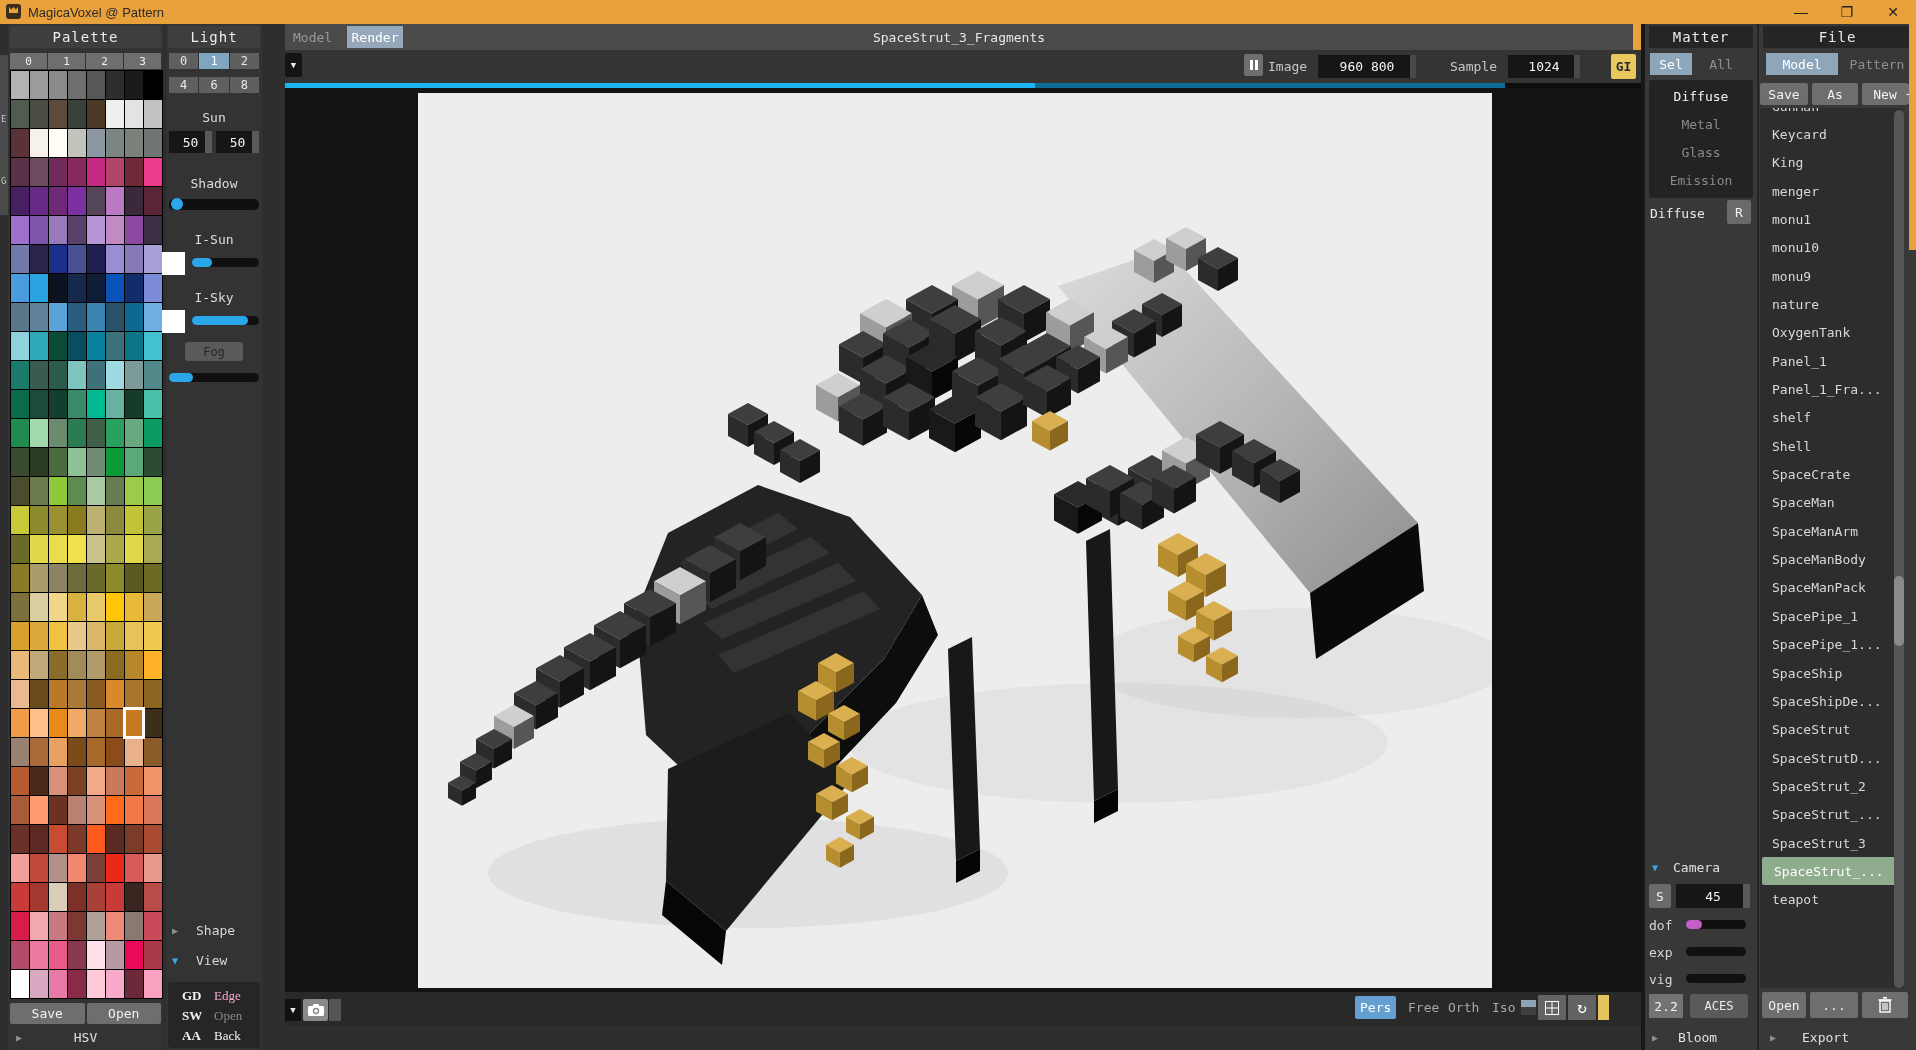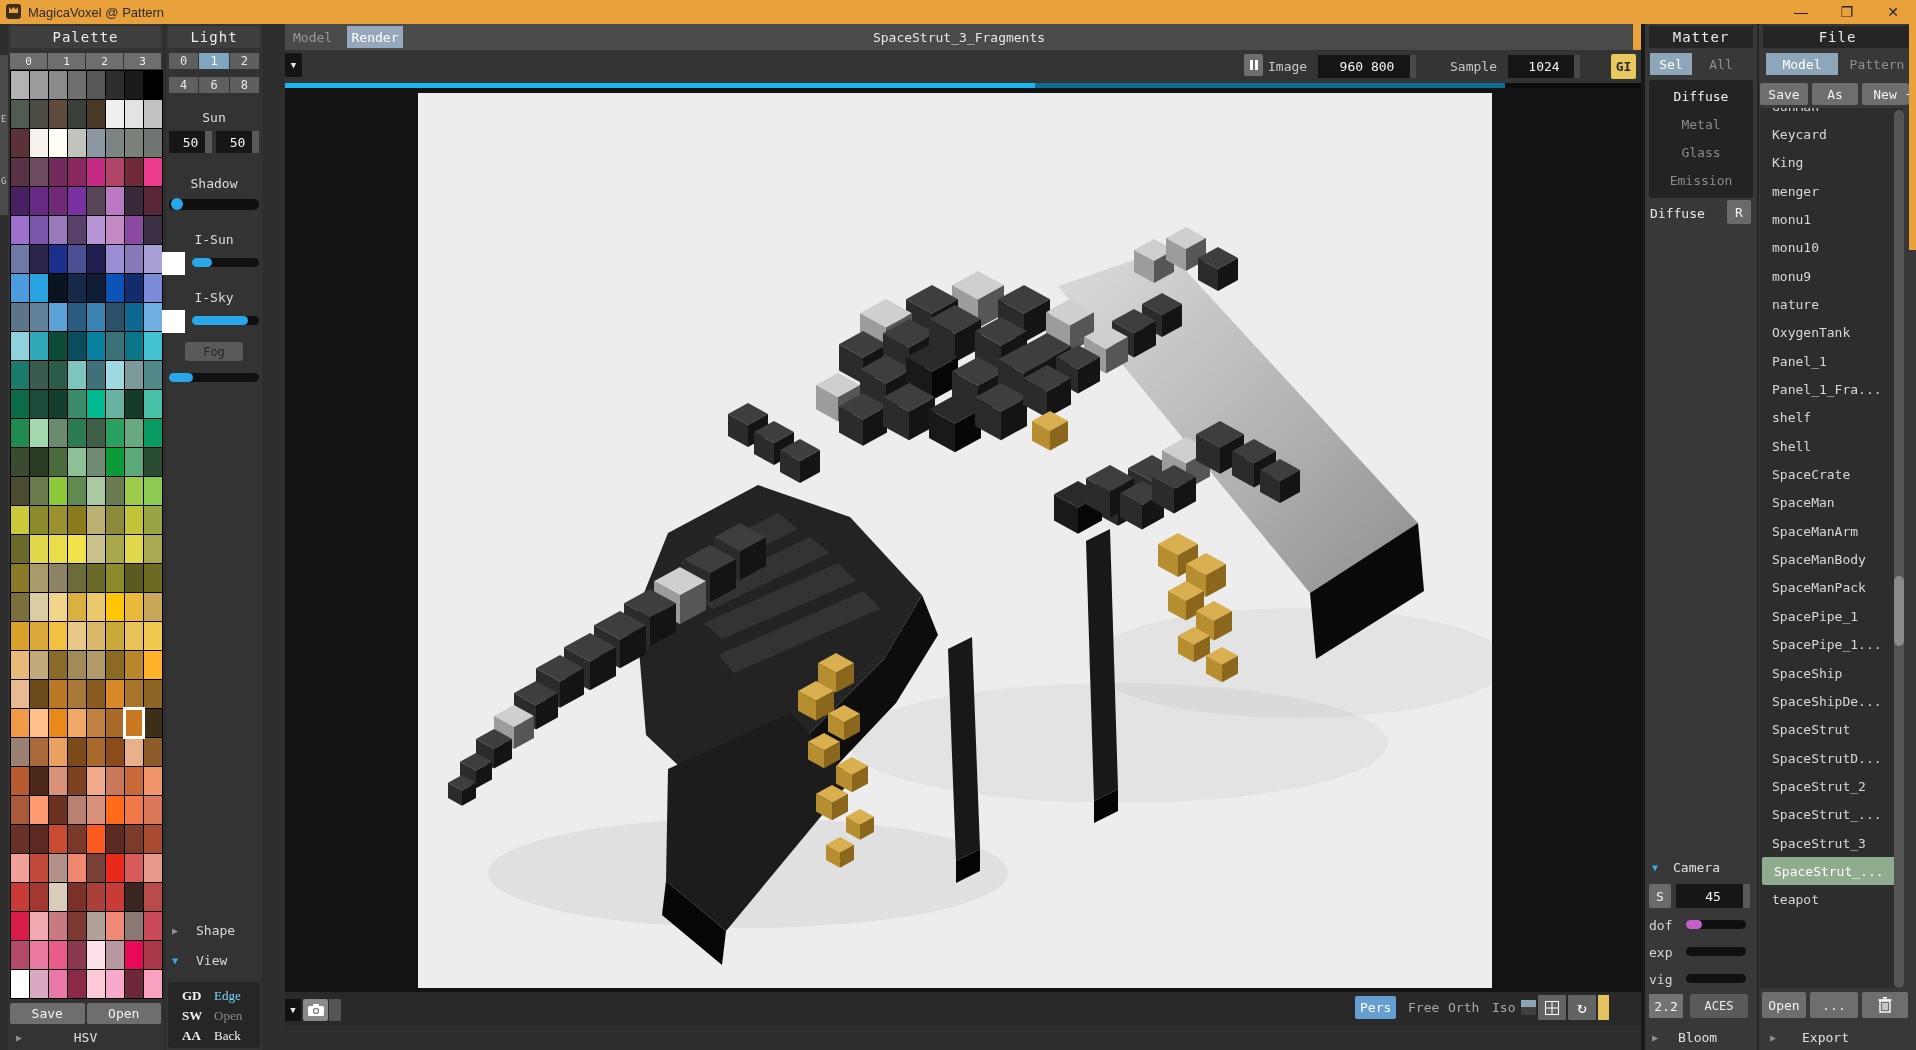--- a/index.html
+++ b/index.html
@@ -425,21 +425,21 @@
     <div class="track" style="left:3px; top:349px; width:90px; height:9px;">
       <div class="fill" style="width:27%; background:#2aa7e8;"></div>
     </div>
     <span class="abs tri dim" style="left:6px; top:901px;">▶</span>
     <div class="abs" style="left:30px; top:899px; color:#d8d8d8;">Shape</div>
     <span class="abs tri" style="left:6px; top:931px; color:#3fa9e8;">▼</span>
     <div class="abs" style="left:30px; top:929px; color:#d8d8d8;">View</div>
     <div id="view-box">
         <div class="vrow" style="top: 6px;">
           <span class="vl">GD</span>
-          <span class="vr" style="color:#7dd3fc">Edge</span>
+          <span class="vr" style="color:#f9a8d4">Edge</span>
         </div>
         <div class="vrow" style="top: 26px;">
           <span class="vl">SW</span>
           <span class="vr" style="color:#8a8a8a">Open</span>
         </div>
         <div class="vrow" style="top: 46px;">
           <span class="vl">AA</span>
           <span class="vr" style="color:#f2f2f2">Back</span>
         </div>
       </div>

